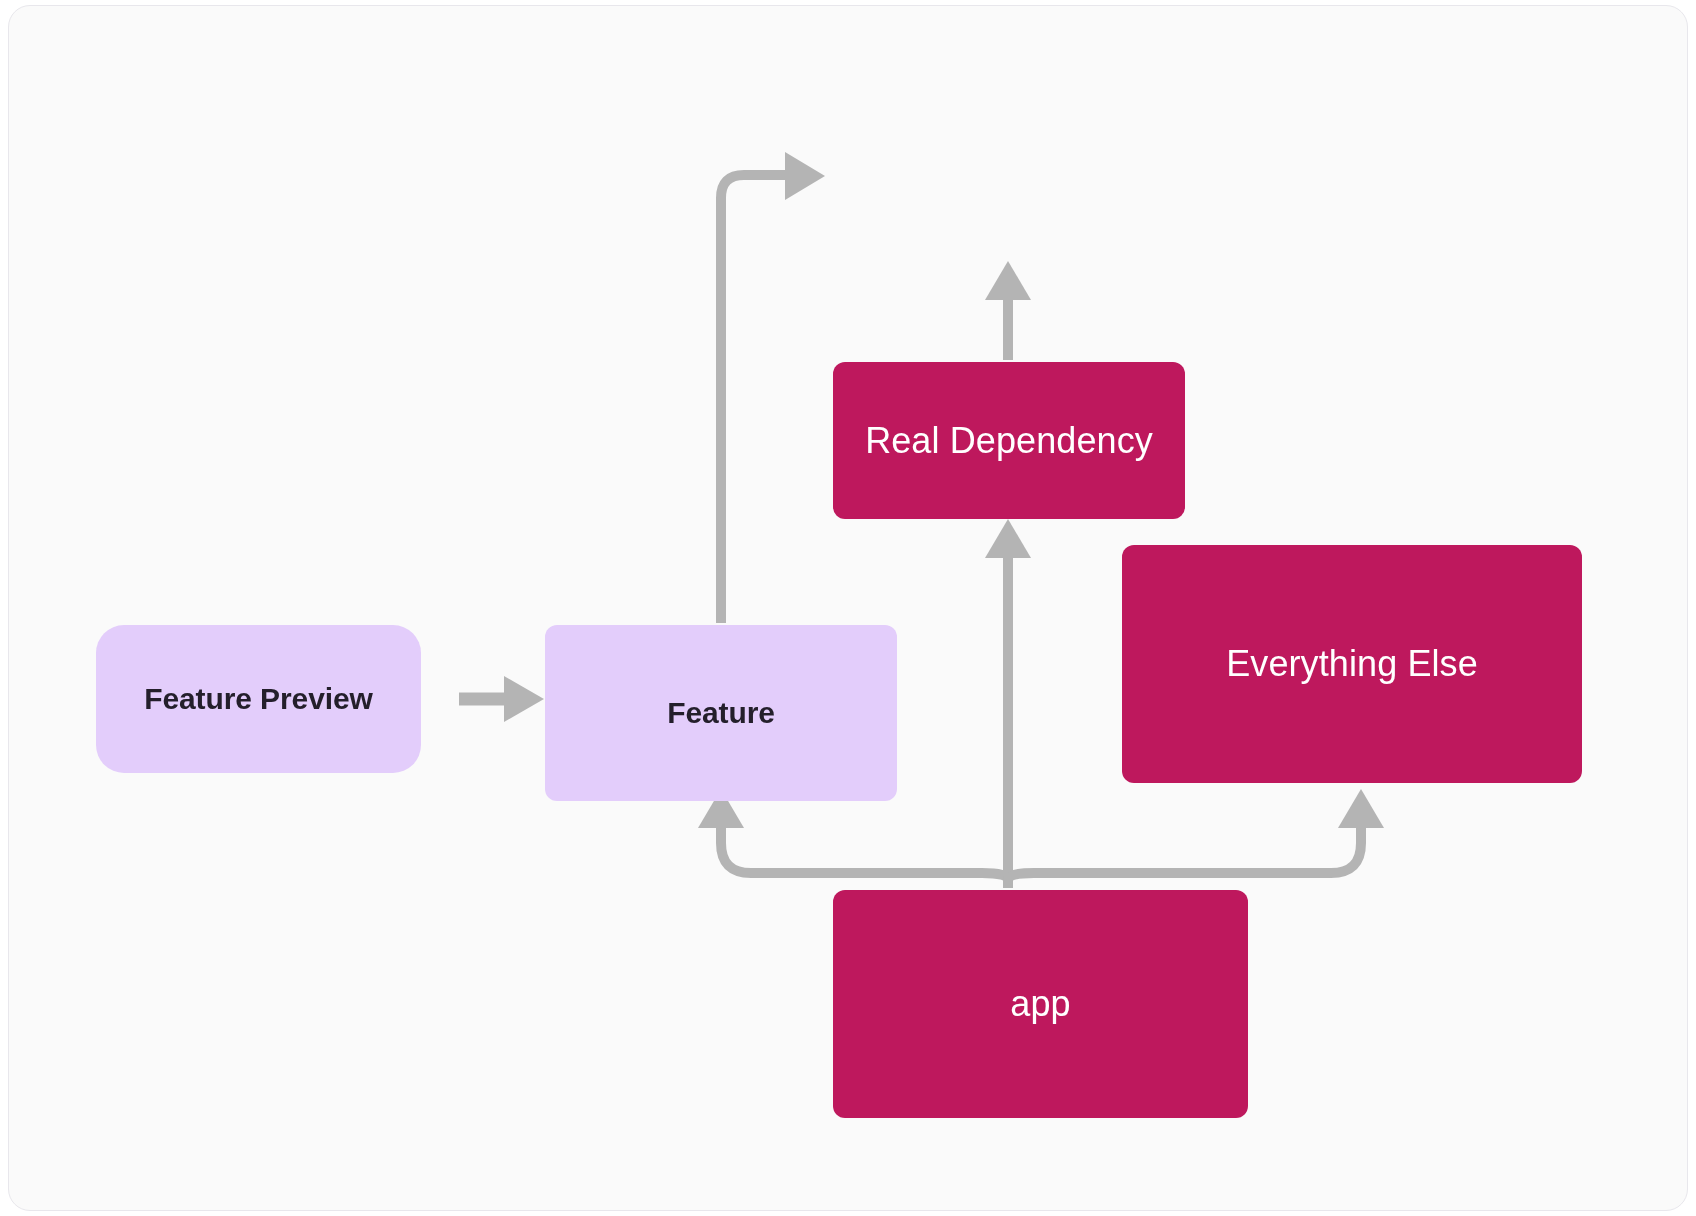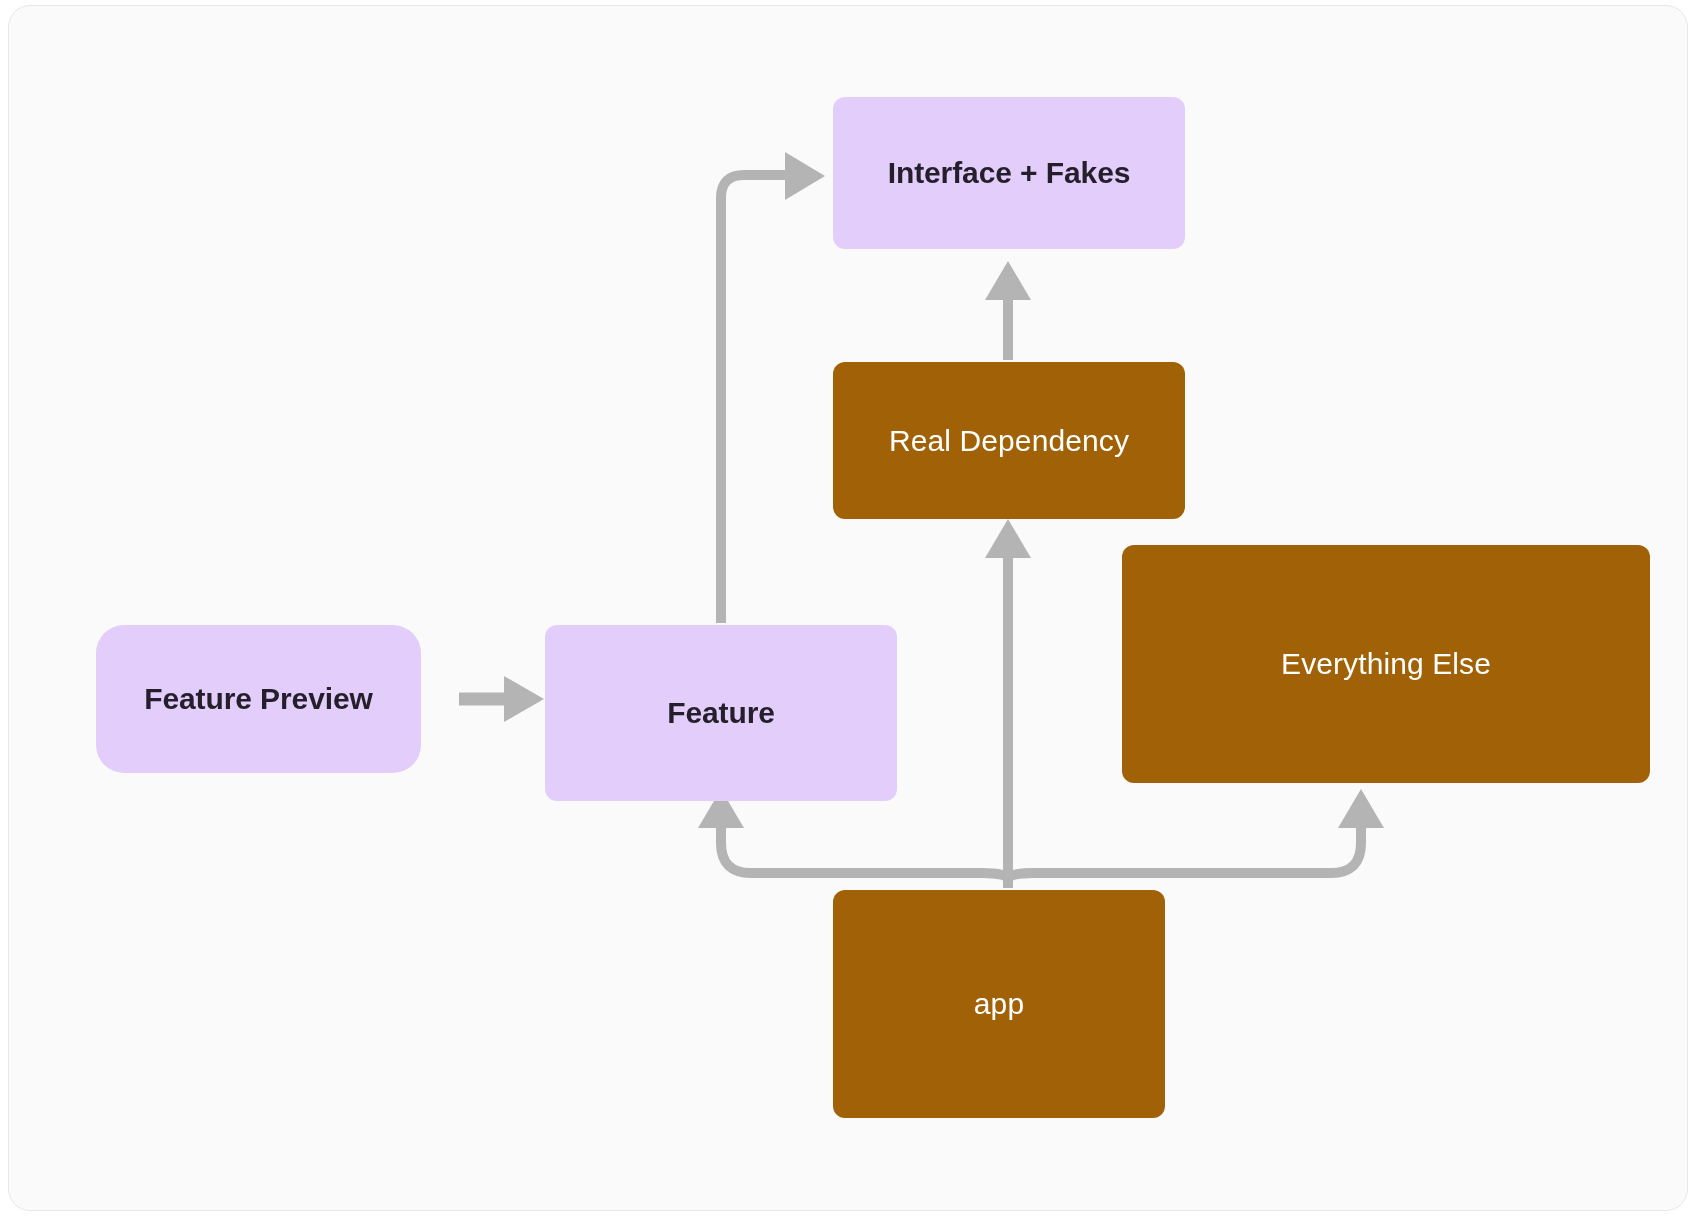--- a/index.html
+++ b/index.html
@@ -48,32 +48,32 @@
     line-height: 1.2;
   }
   .node-purple {
     background: #e3cdfb;
     color: #241f2b;
     font-weight: 700;
     font-size: 30px;
     letter-spacing: -0.1px;
   }
   .node-gray {
-    background: #a16207;
+    background: #be185d;
     color: #ffffff;
     font-weight: 400;
-    font-size: 30px;
+    font-size: 36px;
     letter-spacing: 0.1px;
   }
   #node-feature-preview { left: 96px;  top: 625px; width: 325px; height: 148px; border-radius: 28px; }
   #node-feature        { left: 545px;  top: 625px; width: 352px; height: 176px; }
   #node-interface      { left: 833px;  top: 97px;  width: 352px; height: 152px; }
   #node-real-dep       { left: 833px;  top: 362px; width: 352px; height: 157px; }
-  #node-everything     { left: 1122px; top: 545px; width: 528px; height: 238px; }
-  #node-app            { left: 833px;  top: 890px; width: 332px; height: 228px; }
+  #node-everything     { left: 1122px; top: 545px; width: 460px; height: 238px; }
+  #node-app            { left: 833px;  top: 890px; width: 415px; height: 228px; }
 </style>
 </head>
 <body>
 
 <div id="canvas">
 
   <div id="panel"></div>
 
   <svg id="edges" viewBox="0 0 1696 1216" xmlns="http://www.w3.org/2000/svg">
 
@@ -109,23 +109,20 @@
   </svg>
 
   <div class="node node-purple" id="node-feature-preview">
     <span>Feature Preview</span>
   </div>
 
   <div class="node node-purple" id="node-feature">
     <span>Feature</span>
   </div>
 
-  <div class="node node-purple" id="node-interface">
-    <span>Interface + Fakes</span>
-  </div>
 
   <div class="node node-gray" id="node-real-dep">
     <span>Real Dependency</span>
   </div>
 
   <div class="node node-gray" id="node-everything">
     <span>Everything Else</span>
   </div>
 
   <div class="node node-gray" id="node-app">

